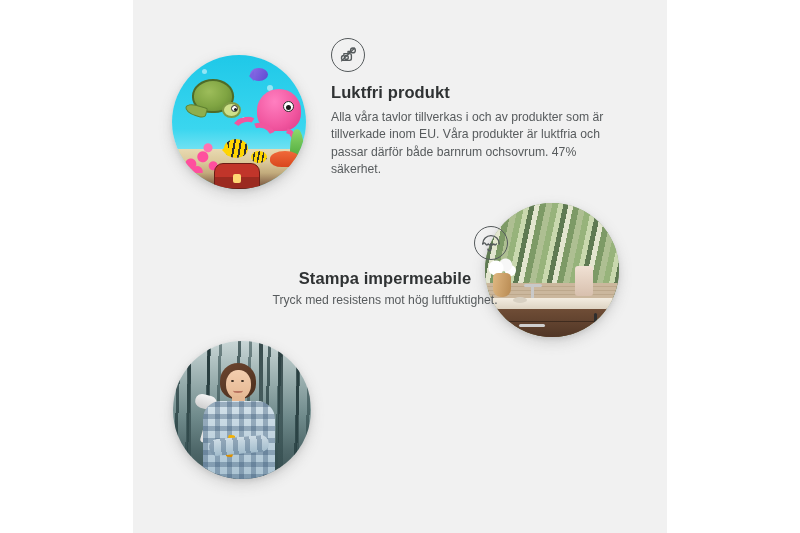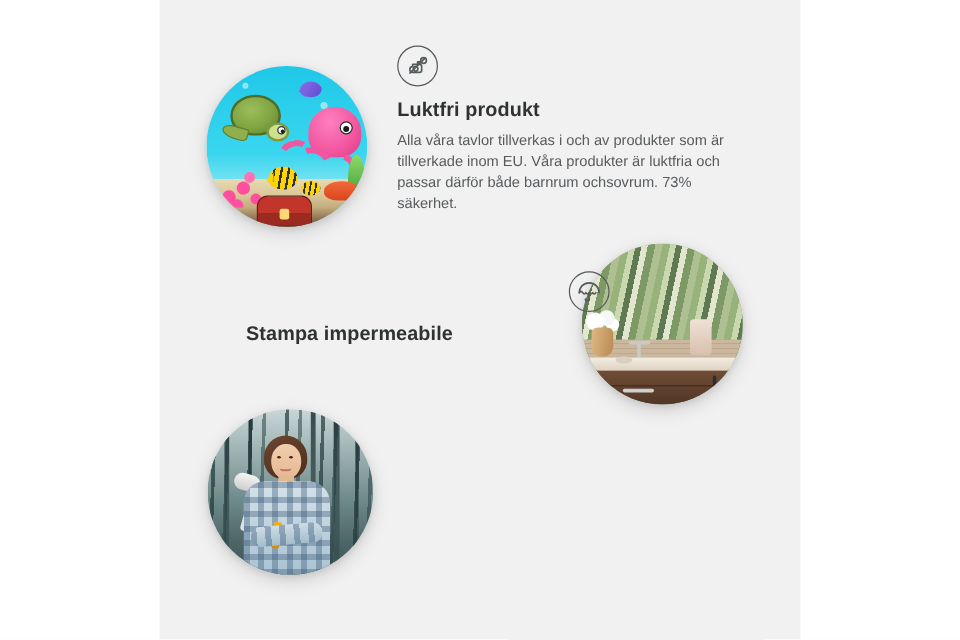--- a/index.html
+++ b/index.html
@@ -327,21 +327,21 @@
     color: #575b5d;
   }
 
   
   #feature-odorless { left: 198px; top: 38px; width: 300px; }
   #feature-odorless .icon-circle { margin-bottom: 11px; }
   #feature-odorless h2 { margin-bottom: 7px; }
   #feature-odorless p { width: 294px; }
 
   
-  #feature-waterproof { left: 72px; top: 226px; width: 360px; }
+  #feature-waterproof { left: 72px; top: 226px; width: 360px; text-align: center; }
   #feature-waterproof .icon-wrap { display: flex; justify-content: flex-end; padding-right: 57px; }
   #feature-waterproof h2 { margin-top: 9px; margin-bottom: 4px; }
   #feature-waterproof p { }
 
   
   #feature-easy { left: 155px; top: 396px; width: 270px; text-align: center; }
   #feature-easy .icon-wrap { display: flex; justify-content: center; padding-right: 76px; }
   #feature-easy h2 { margin-top: 10px; margin-bottom: 3px; }
   #feature-easy p { }
 </style>
@@ -382,21 +382,21 @@
         <svg width="22" height="22" viewBox="0 0 24 24" fill="none" stroke="#555a5c" stroke-width="1.5" stroke-linecap="round" stroke-linejoin="round">
           <path d="M7.5 10.5h6.2a2 2 0 0 1 2 2v3.3a2 2 0 0 1-2 2H7.5a2.6 2.6 0 0 1 0-5.2z"></path>
           <path d="M12 10.5V8.2h2.4"></path>
           <circle cx="17.4" cy="7" r="2.6"></circle>
           <path d="M14.6 8.2l-1.3 1"></path>
           <circle cx="10.2" cy="14.6" r="2.1"></circle>
           <line x1="5" y1="18.4" x2="19" y2="4.6"></line>
         </svg>
       </div>
       <h2>Luktfri produkt</h2>
-      <p>Alla våra tavlor tillverkas i och av produkter som är tillverkade inom EU. Våra produkter är luktfria och passar därför både barnrum ochsovrum. 73% säkerhet.</p>
+      <p>Alla våra tavlor tillverkas i och av produkter som är tillverkade inom EU. Våra produkter är luktfria och passar därför både barnrum ochsovrum. 47% säkerhet.</p>
     </div>
 
     <div class="photo-circle" id="circle-bathroom">
       <div class="photo-inner">
         <span class="wall-tile"></span>
         <span class="towel"></span>
         <span class="faucet"></span>
         <span class="flowers"></span>
         <span class="vase"></span>
         <span class="counter"></span>
@@ -412,20 +412,21 @@
       <div class="icon-wrap">
         <div class="icon-circle">
           <svg width="22" height="22" viewBox="0 0 24 24" fill="none" stroke="#555a5c" stroke-width="1.5" stroke-linecap="round" stroke-linejoin="round">
             <path d="M3 13a9 9 0 0 1 18 0"></path>
             <path d="M3 13c1 -1.6 2.1 -1.6 3 0c.9 1.6 2.1 1.6 3 0c.9 1.6 2.1 1.6 3 0c.9 1.6 2.1 1.6 3 0c.9 1.6 2 1.6 3 0"></path>
             <path d="M12 13v5.8a1.7 1.7 0 0 1-3.4 0"></path>
           </svg>
         </div>
       </div>
       <h2>Stampa impermeabile</h2>
+      <p>Tryck med resistens mot hög luftfuktighet.</p>
     </div>
 
     <div class="photo-circle" id="circle-painter">
       <div class="photo-inner">
         <span class="trunk tr1"></span>
         <span class="trunk tr2"></span>
         <span class="trunk tr3"></span>
         <span class="trunk tr4"></span>
         <span class="trunk tr5"></span>
         <span class="roller-head"></span>

